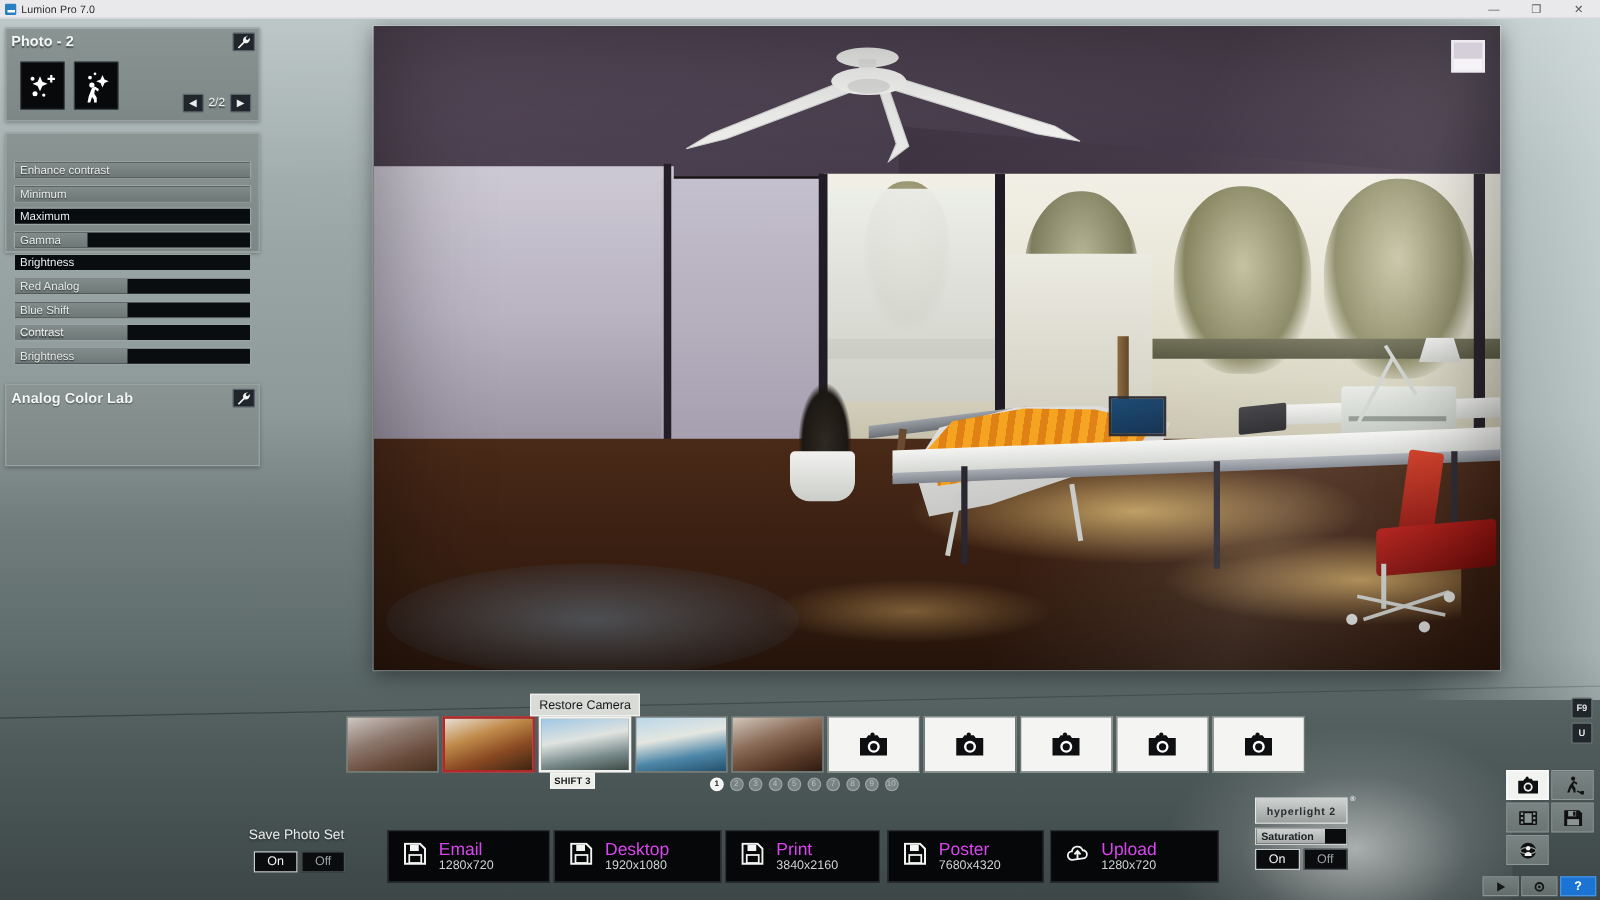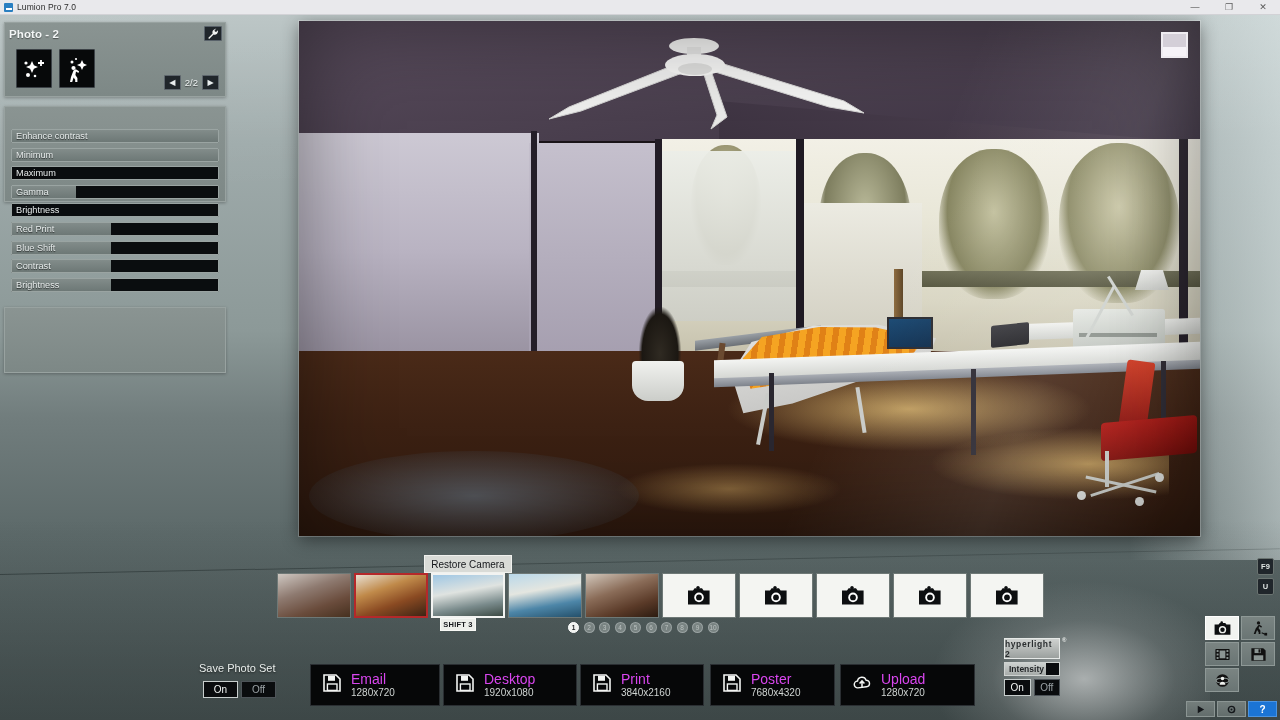--- a/index.html
+++ b/index.html
@@ -47,21 +47,21 @@
   }
   #app-title{ font-size:8.5px; color:#2b2b2b; letter-spacing:.1px; }
   .winbtn{
     width:34px; height:15px; display:flex; align-items:center; justify-content:center;
     font-size:9px; color:#5a5a5a; flex:none;
   }
   #win-spacer{ flex:1; }
 
   
   .panel{
-    position:absolute; left:4px; width:222px;
+    position:absolute; left:4px; width:204px;
     background:linear-gradient(180deg,#8a9492 0%,#7d8886 100%);
     border:1px solid #98a2a0;
     box-shadow:0 1px 3px rgba(0,0,0,.28);
     z-index:25;
   }
   .panel-head{
     height:21px; display:flex; align-items:center; padding:0 4px;
     position:relative;
   }
   .panel-title{
@@ -270,21 +270,21 @@
   .exp-icon svg{ width:18px; height:18px; }
   .exp-name{ font-size:14px; color:#d946ef; line-height:15px; font-weight:500; }
   .exp-res{ font-size:10px; color:#cfd4d2; line-height:11px; }
 
   
   #hl-glow{
     position:absolute; left:930px; bottom:-40px; width:280px; height:180px;
     background:radial-gradient(ellipse at 55% 55%, rgba(255,255,255,.55), rgba(255,255,255,.12) 42%, rgba(255,255,255,0) 70%);
     pointer-events:none; z-index:28;
   }
-  #hl-panel{ position:absolute; left:1004px; bottom:24px; width:56px; z-index:32; }
+  #hl-panel{ position:absolute; left:1004px; bottom:24px; width:74px; z-index:32; }
   #hl-logo{
     height:21px; background:linear-gradient(180deg,#cfd2d0,#9ba09e);
     border:1px solid #e6e9e7; display:flex; align-items:center; justify-content:center;
     font-size:8.5px; font-weight:bold; color:#2a2e30; letter-spacing:.6px; position:relative;
   }
   #hl-reg{ position:absolute; right:-8px; top:-2px; font-size:6px; color:#e8ebe9; }
   #hl-slider{
     margin-top:3px; height:14px; border:1px solid #cfd3d1; background:#0a0c0e; position:relative; overflow:hidden;
   }
   #hl-slider .fill{ position:absolute; left:0; top:0; bottom:0; background:linear-gradient(180deg,#cdd1cf,#a6aba9); }
@@ -469,38 +469,46 @@
       <div class="slider">
         <div class="fill" style="width: 31%;"></div>
         <span class="lab">Gamma</span>
       </div>
       <div class="slider">
         <div class="fill" style="width: 0%;"></div>
         <span class="lab">Brightness</span>
       </div>
       <div class="slider">
         <div class="fill" style="width: 48%;"></div>
-        <span class="lab">Red Print</span>
+        <span class="lab">Red Analog</span>
       </div>
       <div class="slider">
         <div class="fill" style="width: 48%;"></div>
         <span class="lab">Blue Shift</span>
       </div>
       <div class="slider">
         <div class="fill" style="width: 48%;"></div>
         <span class="lab">Contrast</span>
       </div>
       <div class="slider">
         <div class="fill" style="width: 48%;"></div>
         <span class="lab">Brightness</span>
       </div>
     </div>
 </div>
 
 <div class="panel" id="acl-panel">
+  <div class="panel-head">
+    <span class="panel-title">Analog Color Lab</span>
+    <div class="wrench">
+      <svg viewBox="0 0 16 16">
+          <path d="M11.5 1.2a4.4 4.4 0 0 0-4 6.1L1.6 13.2l1.3 1.3 5.9-5.9a4.4 4.4 0 0 0 5.6-5.6l-2.2 2.2-1.7-.4-.4-1.7 2.2-2.2a4.4 4.4 0 0 0-.8-.2z" fill="#f2f4f2"></path>
+        </svg>
+    </div>
+  </div>
 </div>
 
 <div id="tooltip">Restore Camera</div>
 <div id="strip">
     <div class="thumb">
       <div class="t-img" style="background: linear-gradient(160deg, rgb(207, 200, 194) 0%, rgb(142, 122, 112) 38%, rgb(106, 76, 60) 70%, rgb(70, 48, 31) 100%);"></div>
     </div>
     <div class="thumb sel-red">
       <div class="t-img" style="background: linear-gradient(160deg, rgb(232, 223, 210) 0%, rgb(192, 138, 74) 35%, rgb(138, 74, 34) 65%, rgb(61, 36, 20) 100%);"></div>
     </div>
@@ -633,21 +641,21 @@
 </div>
 
 <div id="hl-glow"></div>
 <div id="hl-panel">
   <div id="hl-logo">
     <span>hyperlight 2</span>
     <span id="hl-reg">®</span>
   </div>
   <div id="hl-slider">
     <div class="fill" id="hl-fill" style="width: 76%;"></div>
-    <span class="lab">Intensity</span>
+    <span class="lab">Saturation</span>
   </div>
   <div id="hl-toggle">
     <div class="tgl on">On</div>
     <div class="tgl">Off</div>
   </div>
 </div>
 
 <div id="fkeys">
   <div class="fkey">F9</div>
   <div class="fkey">U</div>

